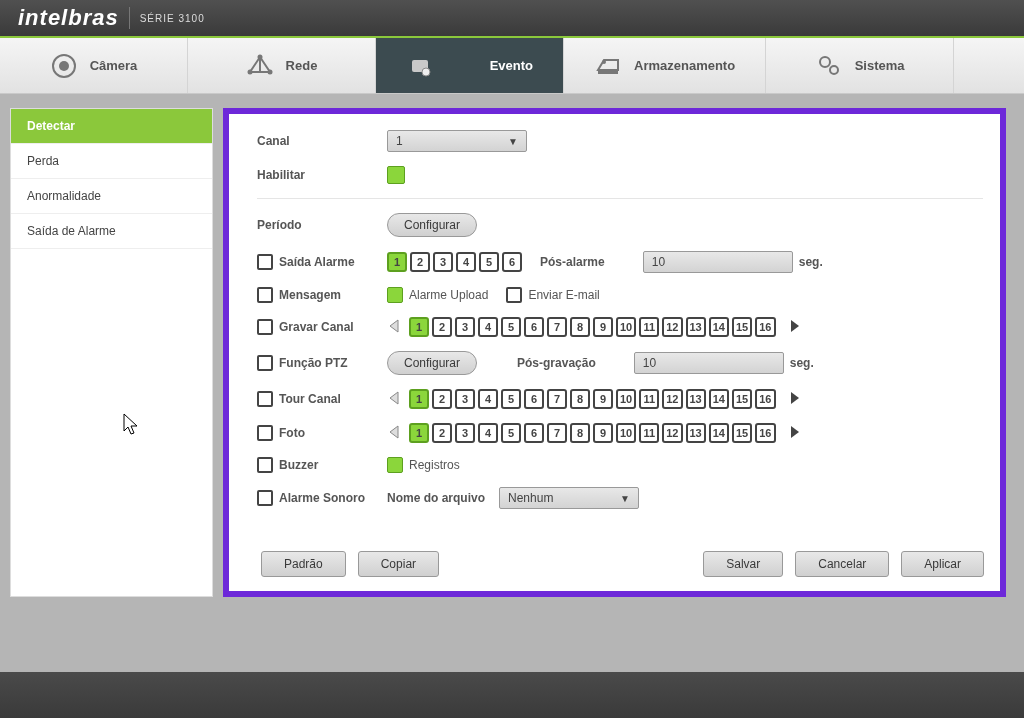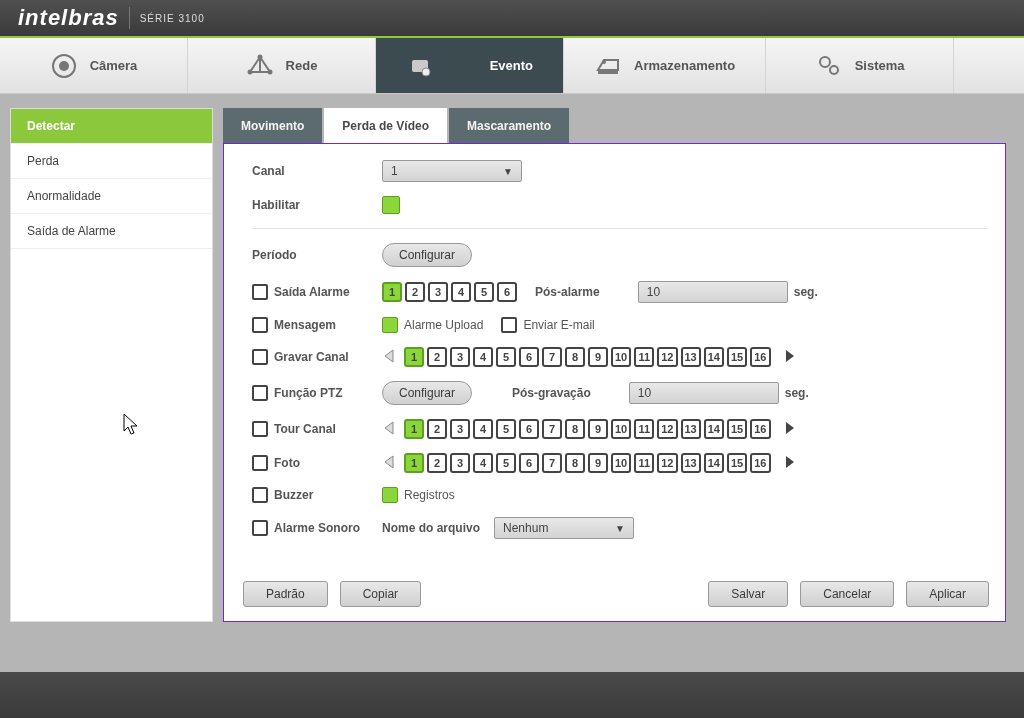--- a/index.html
+++ b/index.html
@@ -45,21 +45,21 @@
   .contentarea { flex:1; }
   .tabs { display:flex; height:35px; }
   .tab {
     padding:0 18px; display:flex; align-items:center;
     background:#5c6b70; color:#f3f3f3; font-size:12px; font-weight:bold;
     margin-right:2px; cursor:pointer;
   }
   .tab.active { background:#fff; color:#4a4a4a; }
 
   .panel {
-    background:#fff; border:1px solid #6d28d9;
+    background:#fff; border:6px solid #6d28d9;
     padding: 16px 17px 68px 28px; min-height:460px; position:relative;
   }
 
   .row { display:flex; align-items:center; margin-bottom:14px; font-size:12px; color:#444; }
   .row .lbl { width:130px; font-weight:bold; color:#555; }
 
   .sep { height:1px; background:#e5e5e5; margin:4px 0 14px; }
 
   .dropdown {
     width:140px; height:22px; border:1px solid #999; border-radius:2px;
@@ -99,21 +99,21 @@
   .arrowL, .arrowR { cursor:pointer; }
 
   .txtinput {
     width:150px; height:22px; border:1px solid #999; border-radius:2px;
     background:linear-gradient(#e8e8e8,#d3d3d3);
     padding:0 8px; font-size:12px; display:inline-flex; align-items:center;
   }
   .suffix { font-size:12px; color:#555; margin-left:6px; font-weight:bold; }
 
   .footer-btns {
-    position:absolute; left:3px; right:0; bottom:14px; padding:0 16px;
+    position:absolute; left:16px; right:0; bottom:14px; padding:0 16px;
     display:flex; gap:12px;
   }
   .footer-btns .spacer { flex:1; }
 
   .bottombar {
     position:absolute; left:0; right:0; bottom:0; height:46px;
     background:linear-gradient(#4a4a4a,#3a3a3a);
   }
 
   .cursor {
@@ -183,25 +183,20 @@
 <div class="workspace">
 
   <div class="sidebar">
     <div class="sitem active">Detectar</div>
     <div class="sitem">Perda</div>
     <div class="sitem">Anormalidade</div>
     <div class="sitem">Saída de Alarme</div>
   </div>
 
   <div class="contentarea">
-    <div class="tabs">
-      <div class="tab">Movimento</div>
-      <div class="tab active">Perda de Vídeo</div>
-      <div class="tab">Mascaramento</div>
-    </div>
 
     <div class="panel">
 
       <div class="row">
         <span class="lbl">Canal</span>
         <div class="dropdown">
           <span>1</span>
           <span class="ddarrow">▼</span>
         </div>
       </div>

